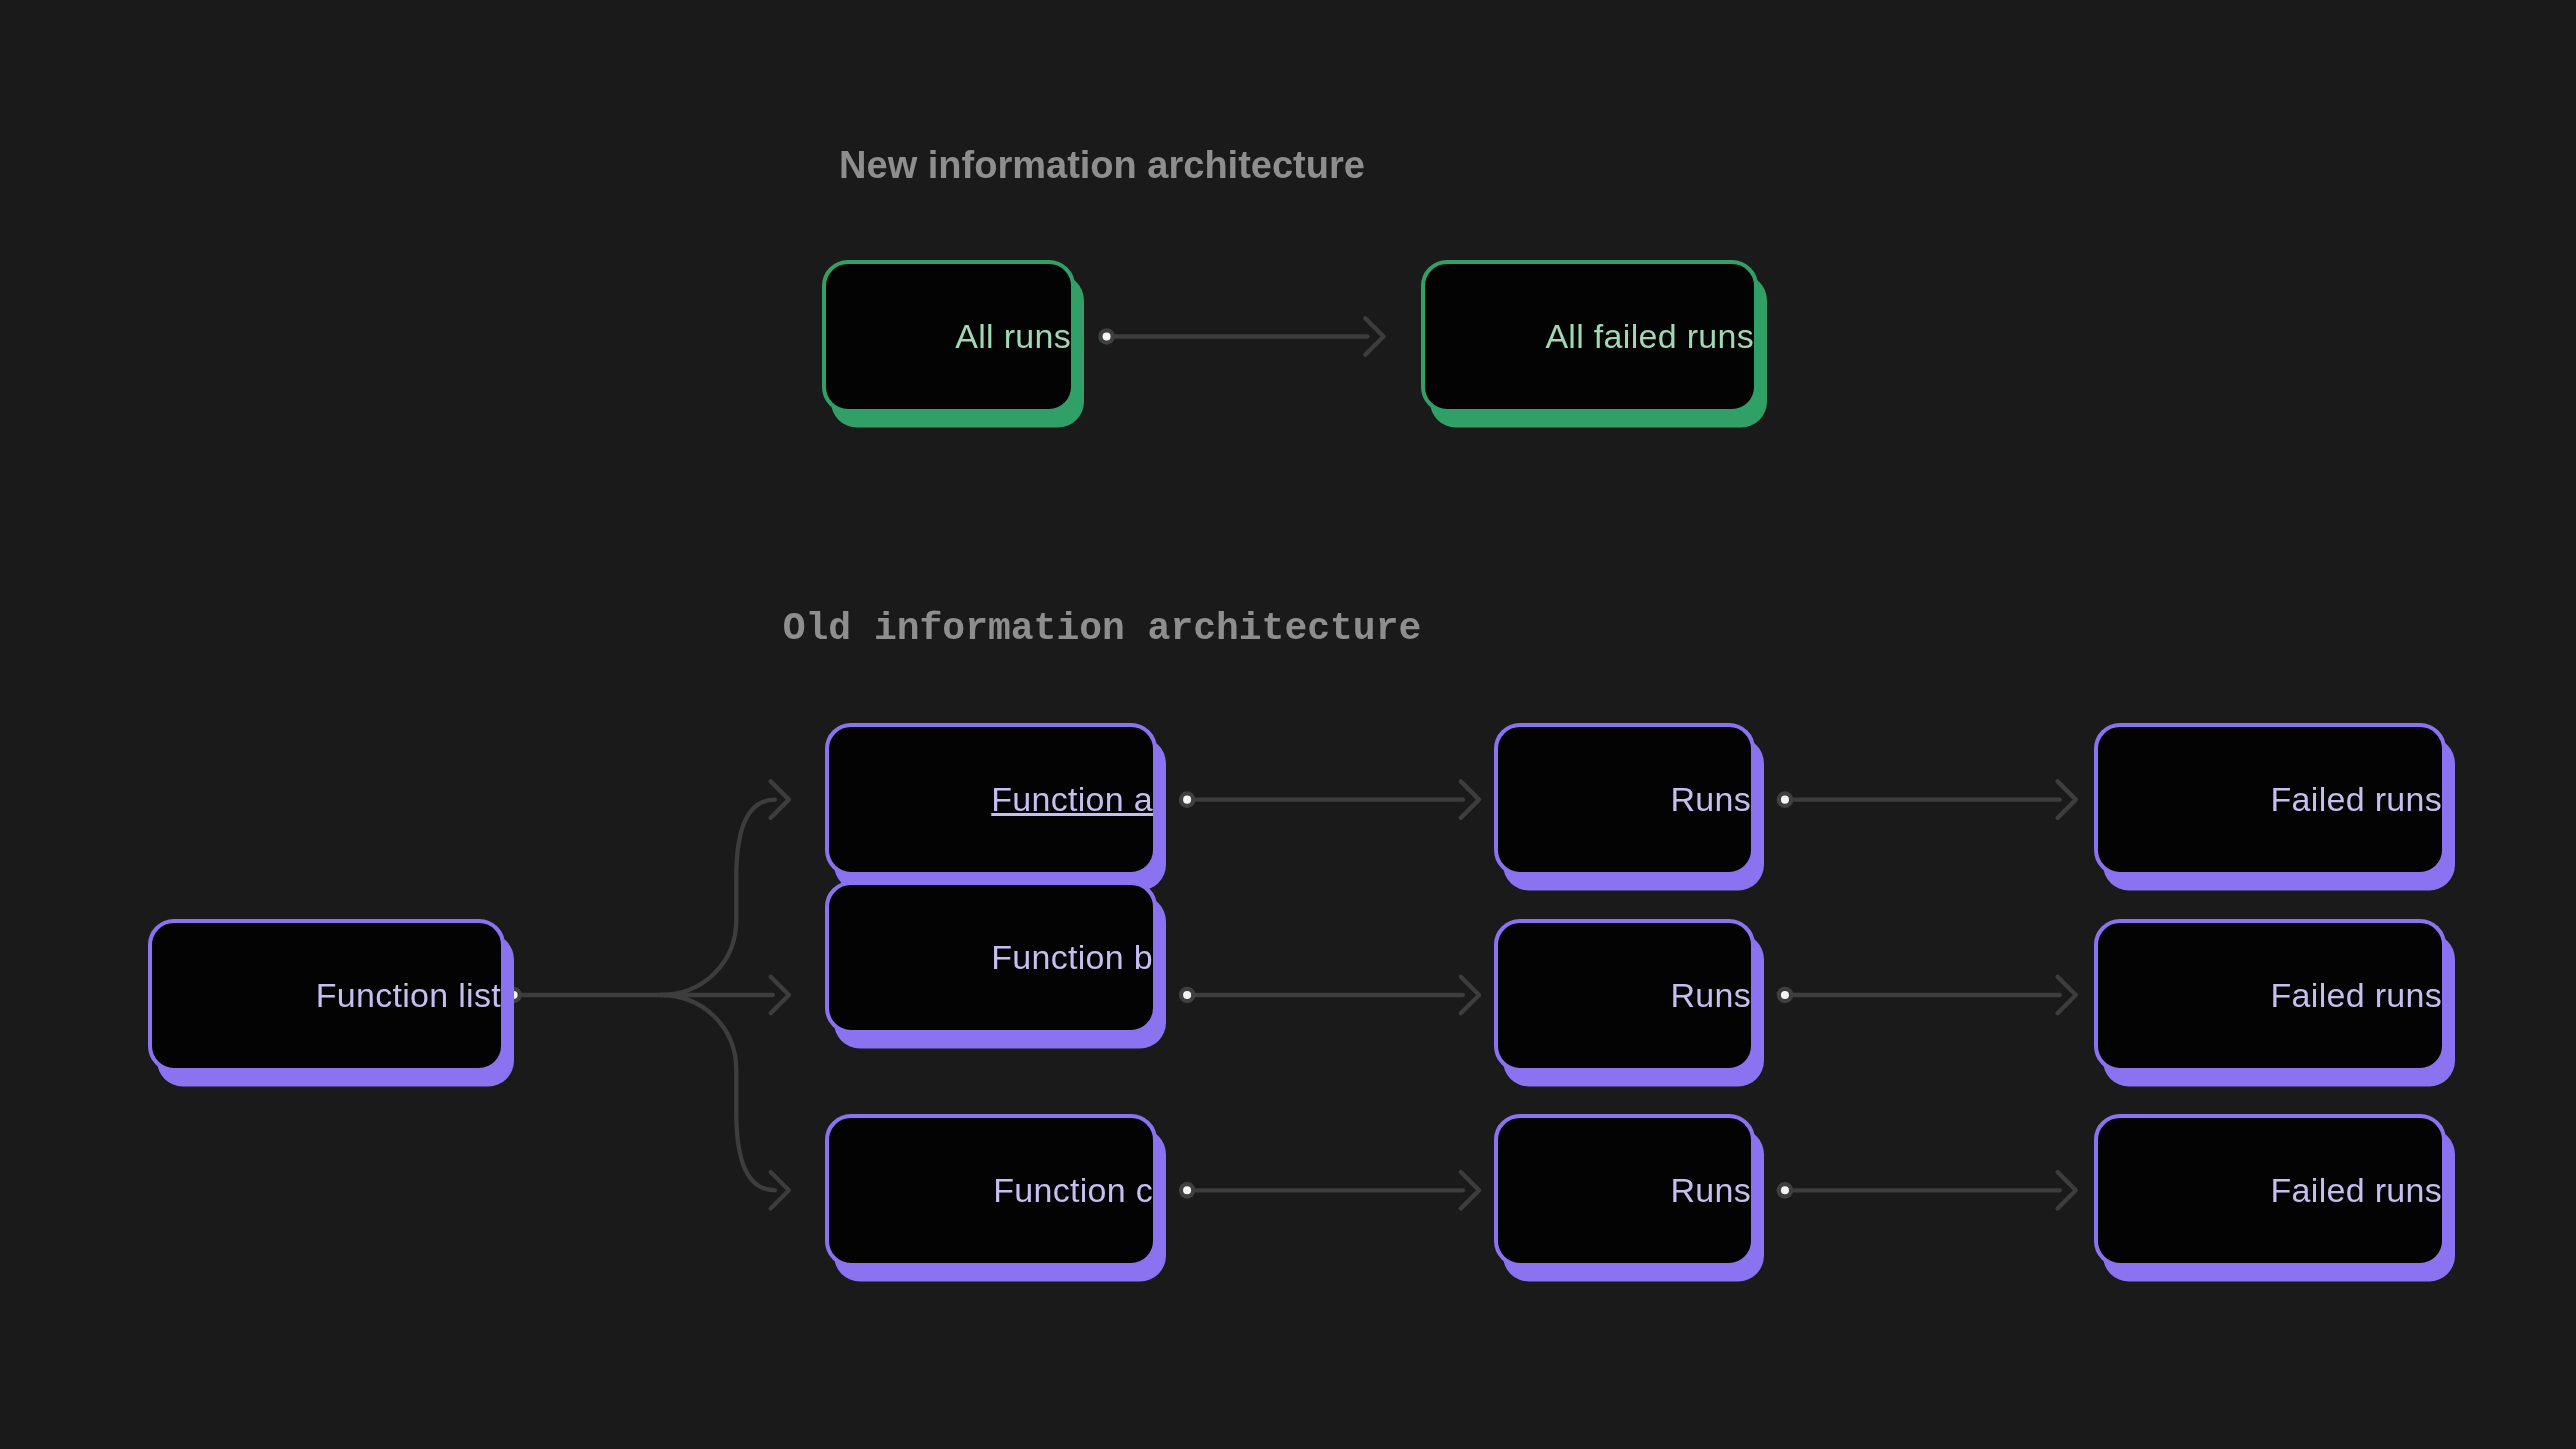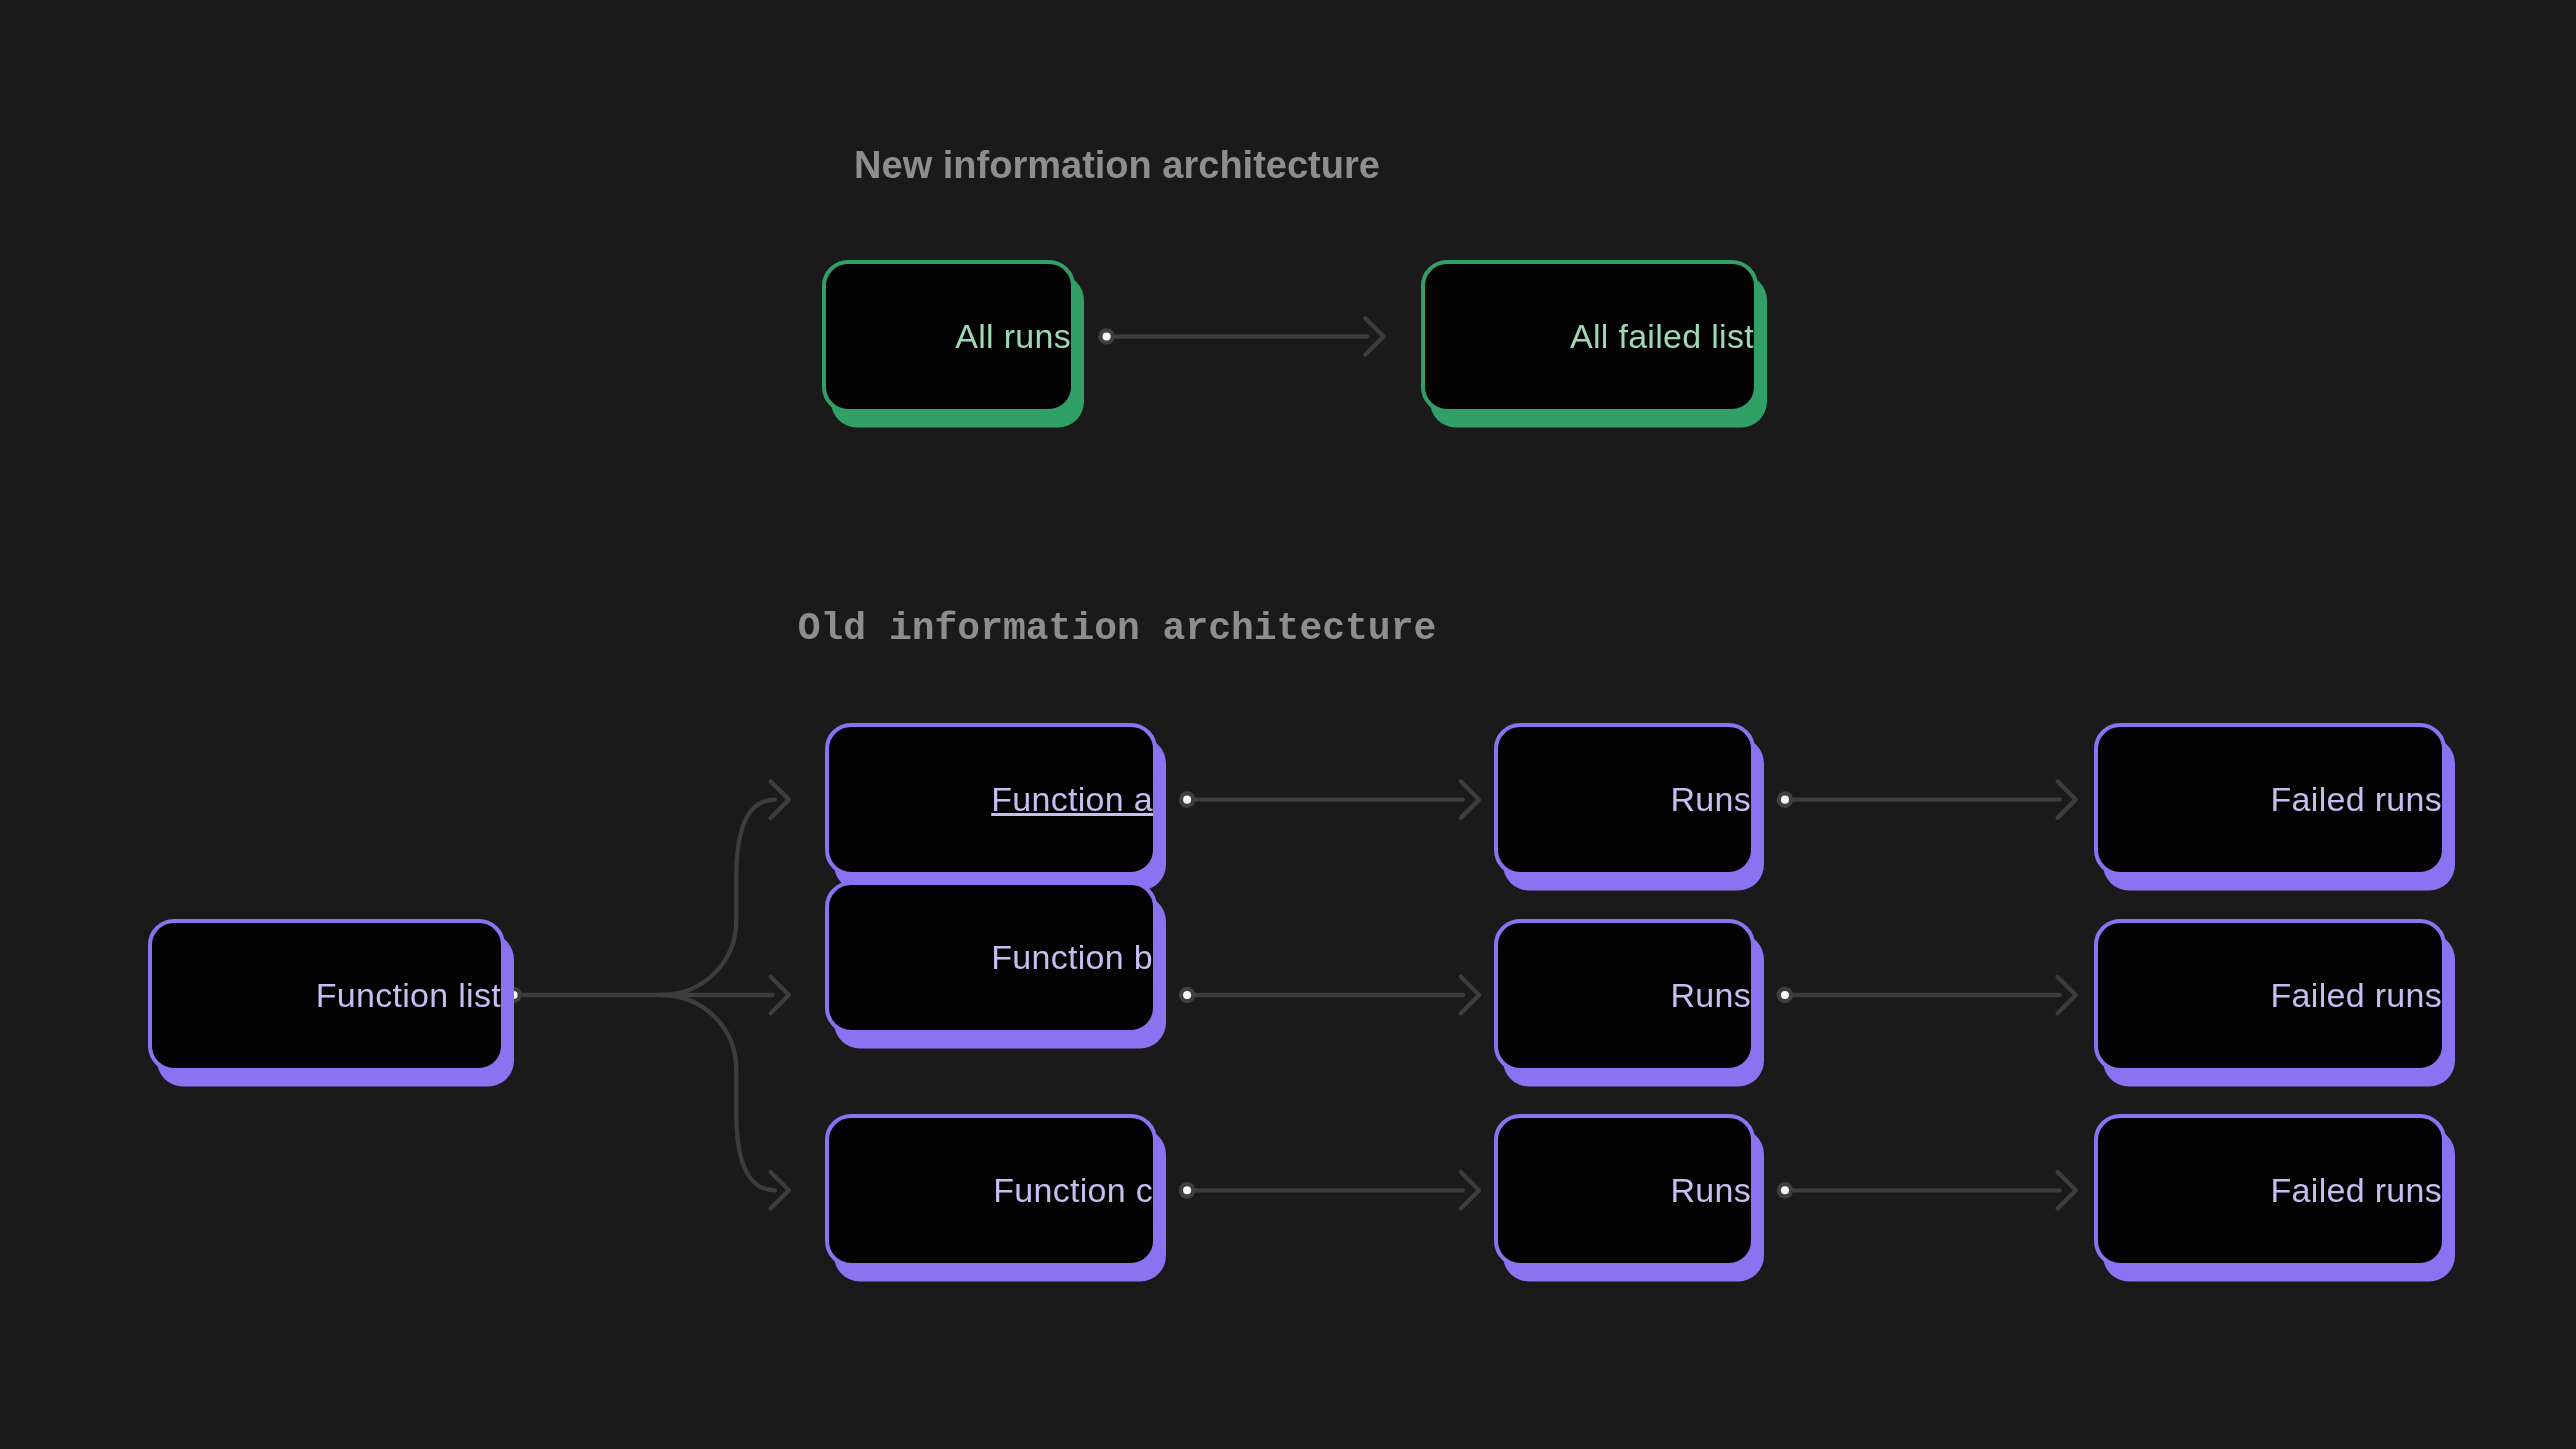--- a/index.html
+++ b/index.html
@@ -14,21 +14,21 @@
     --dot-core:#f5f5f5;
     --title:#8e8e8e;
   }
   html,body{margin:0;padding:0;background:var(--bg);}
   body{
     width:2576px;height:1449px;position:relative;overflow:hidden;
     font-family:"Liberation Sans",sans-serif;
   }
   .title{
     position:absolute;left:0;width:2204px;text-align:center;margin:0;
-    color:var(--title);font-size:38px;font-weight:700;letter-spacing:0;line-height:1.15;padding-left:15px;
+    color:var(--title);font-size:38px;font-weight:700;letter-spacing:0;line-height:1.15;
   }
   .title-new{top:144px;}
   .title-old{top:607px;font-family:Liberation Mono, monospace;}
   .node{
     position:absolute;box-sizing:border-box;background:var(--node-fill);
     border:4.3px solid;border-radius:26px;
     display:flex;align-items:center;justify-content:flex-end;
   }
   .node.green{border-color:var(--green);box-shadow:9px 14.5px 0 0 var(--green);color:var(--green-text);}
   .node.purple{border-color:var(--purple);box-shadow:9px 14.5px 0 0 var(--purple);color:var(--purple-text);}
@@ -104,21 +104,21 @@
   </g>
 </svg>
 
 <h2 class="title title-new">New information architecture</h2>
 <h2 class="title title-old">Old information architecture</h2>
 
 <div class="node green" style="left:822px;top:260px;width:253px;height:153px;">
   <span class="node-label">All runs</span>
 </div>
 <div class="node green" style="left:1421px;top:260px;width:337px;height:153px;">
-  <span class="node-label">All failed list</span>
+  <span class="node-label">All failed runs</span>
 </div>
 
 <div class="node purple" style="left:148px;top:919px;width:357px;height:153px;">
   <span class="node-label">Function list</span>
 </div>
 
 <div class="node purple" style="left:825px;top:723px;width:332px;height:153px;text-decoration:underline;">
   <span class="node-label">Function a</span>
 </div>
 <div class="node purple" style="left:825px;top:881px;width:332px;height:153px;">

